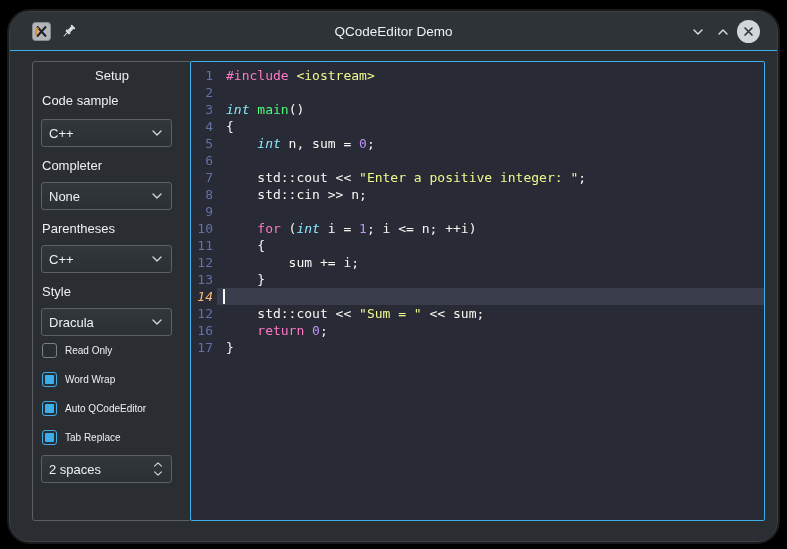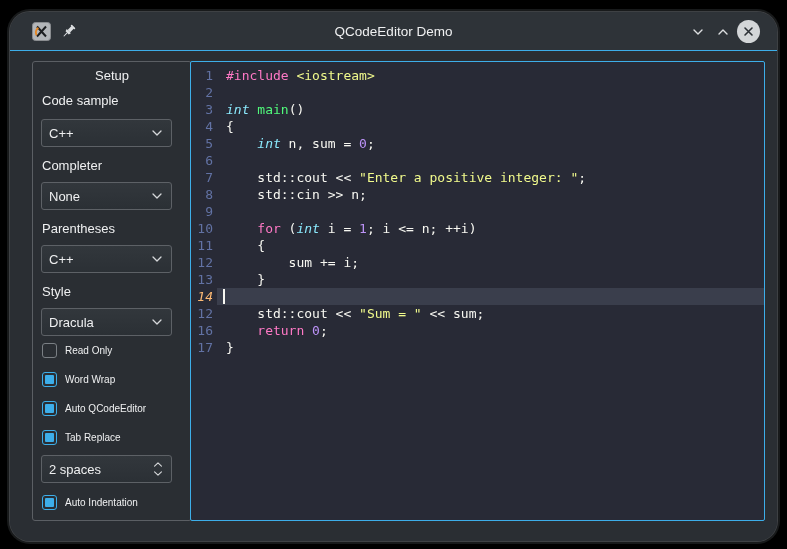--- a/index.html
+++ b/index.html
@@ -157,24 +157,20 @@
         <span class="arrows">
           <svg viewBox="0 0 14 10">
               <path d="M3 7 L7 3 L11 7" stroke="#d6d8da" stroke-width="1.3" fill="none" stroke-linecap="round" stroke-linejoin="round"></path>
             </svg>
           <svg viewBox="0 0 14 10">
               <path d="M3 3 L7 7 L11 3" stroke="#d6d8da" stroke-width="1.3" fill="none" stroke-linecap="round" stroke-linejoin="round"></path>
             </svg>
         </span>
       </div>
 
-      <div class="cb-row" style="top:433px">
-        <span class="cb checked"></span>
-        <span class="cb-label">Auto Indentation</span>
-      </div>
     </div>
 
     <div class="editor">
       <div>
           <div class="line">
             <span class="gutter">1</span>
             <span class="code"><span class="tok-kw">#include</span><span class="tok-df"> </span><span class="tok-str">&lt;iostream&gt;</span></span>
           </div>
           <div class="line">
             <span class="gutter">2</span>

